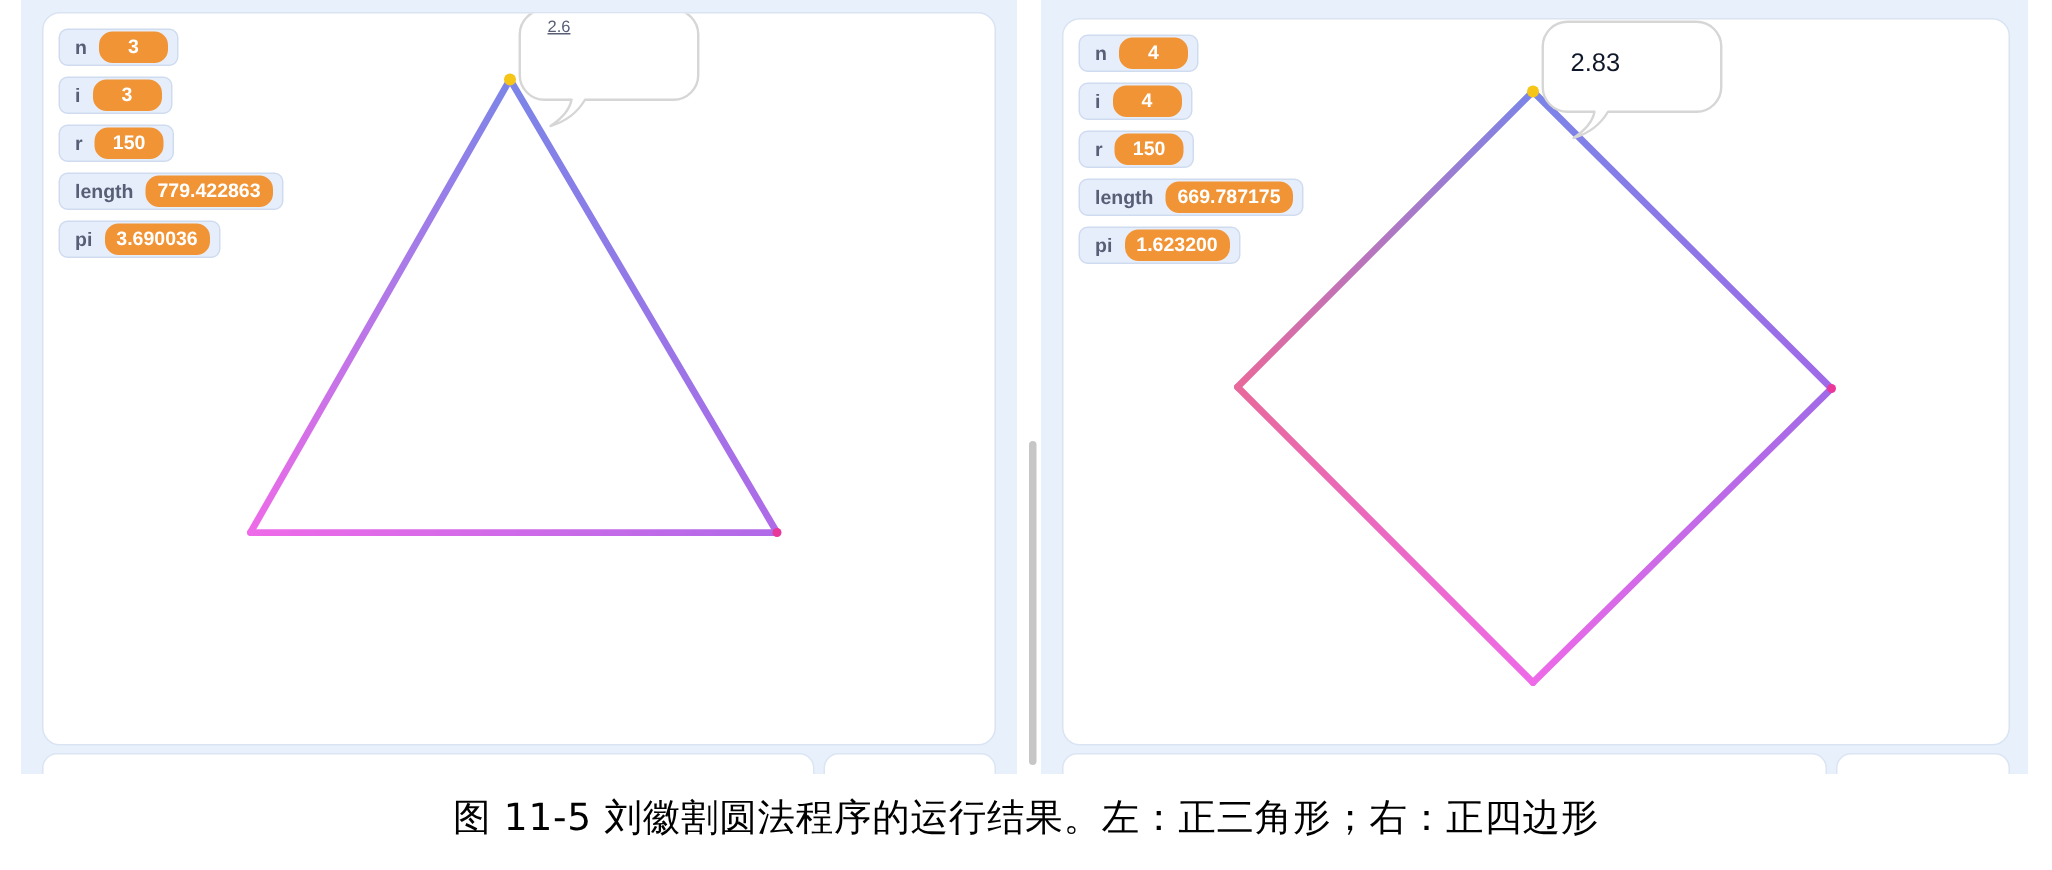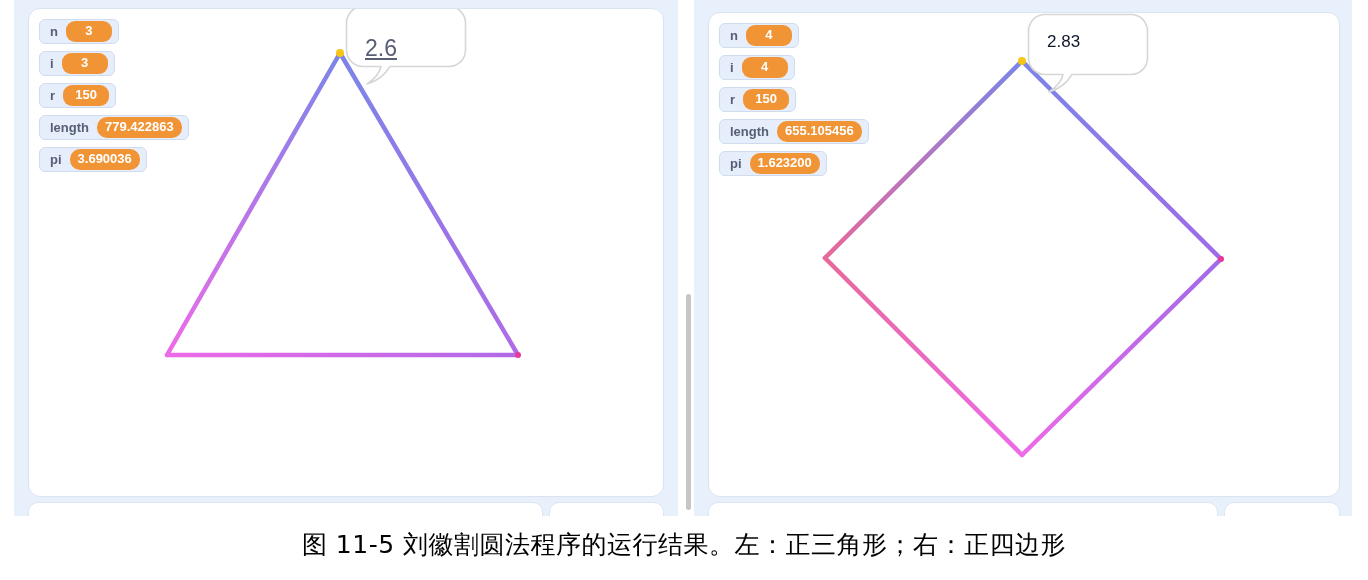--- a/index.html
+++ b/index.html
@@ -87,21 +87,21 @@
     font-size: 13px;
     font-weight: bold;
     border-radius: 9px;
     padding: 3px 8px;
     min-width: 46px;
     text-align: center;
     line-height: 1.15;
     white-space: nowrap;
     box-sizing: border-box;
   }
-  .watcher-value.wide { min-width: 0; border-radius: 10px; }
+  .watcher-value.wide { min-width: 0; }
 
   
   .bubble-wrap { position: absolute; }
 
   
   .pen-canvas {
     position: absolute;
     left: 0; top: 0;
     width: 100%;
     height: 100%;
@@ -186,21 +186,21 @@
             <circle cx="489" cy="346" r="3" fill="#e8399b"></circle>
           </g>
       </svg>
 
       <div class="bubble-wrap" style="left: 316px; top: -4px;">
         <svg width="130" height="95" viewBox="0 0 130 95" style="position:absolute;left:0;top:0;">
           <path d="M 18 1.5 H 104 A 16.5 16.5 0 0 1 120.5 18 V 45 A 16.5 16.5 0 0 1 104 61.5 H 45
                    C 40 70, 32 76, 22 79 C 31 73, 35 67, 36 61.5 H 18
                    A 16.5 16.5 0 0 1 1.5 45 V 18 A 16.5 16.5 0 0 1 18 1.5 Z" fill="#ffffff" stroke="#d6d6d6" stroke-width="1.6" stroke-linejoin="round"></path>
         </svg>
-        <div style="position:absolute;left:20px;top:32px;color:#575e75;font-size:23px;line-height:1;text-decoration:underline;">2.6</div>
+        <div style="position:absolute;left:20px;top:8px;color:#575e75;font-size:11px;line-height:1;text-decoration:underline;">2.6</div>
       </div>
 
     </div>
 
     <div class="lower-pane" style="left:14px; top:502px; width:513px;"></div>
     <div class="lower-pane" style="left:535px; top:502px; width:113px;"></div>
   </div>
 
   <div class="scrollbar-thumb" style="left:686px; top:294px; width:5px; height:216px;"></div>
 
@@ -215,21 +215,21 @@
         <div class="watcher">
           <span class="watcher-label">i</span>
           <span class="watcher-value">4</span>
         </div>
         <div class="watcher">
           <span class="watcher-label">r</span>
           <span class="watcher-value">150</span>
         </div>
         <div class="watcher">
           <span class="watcher-label">length</span>
-          <span class="watcher-value wide">655.105456</span>
+          <span class="watcher-value wide">669.787175</span>
         </div>
         <div class="watcher">
           <span class="watcher-label">pi</span>
           <span class="watcher-value wide">1.623200</span>
         </div>
       </div>
 
       <svg class="pen-canvas" viewBox="0 0 630 483">
         <g id="right-shape-lines">
             <defs>

